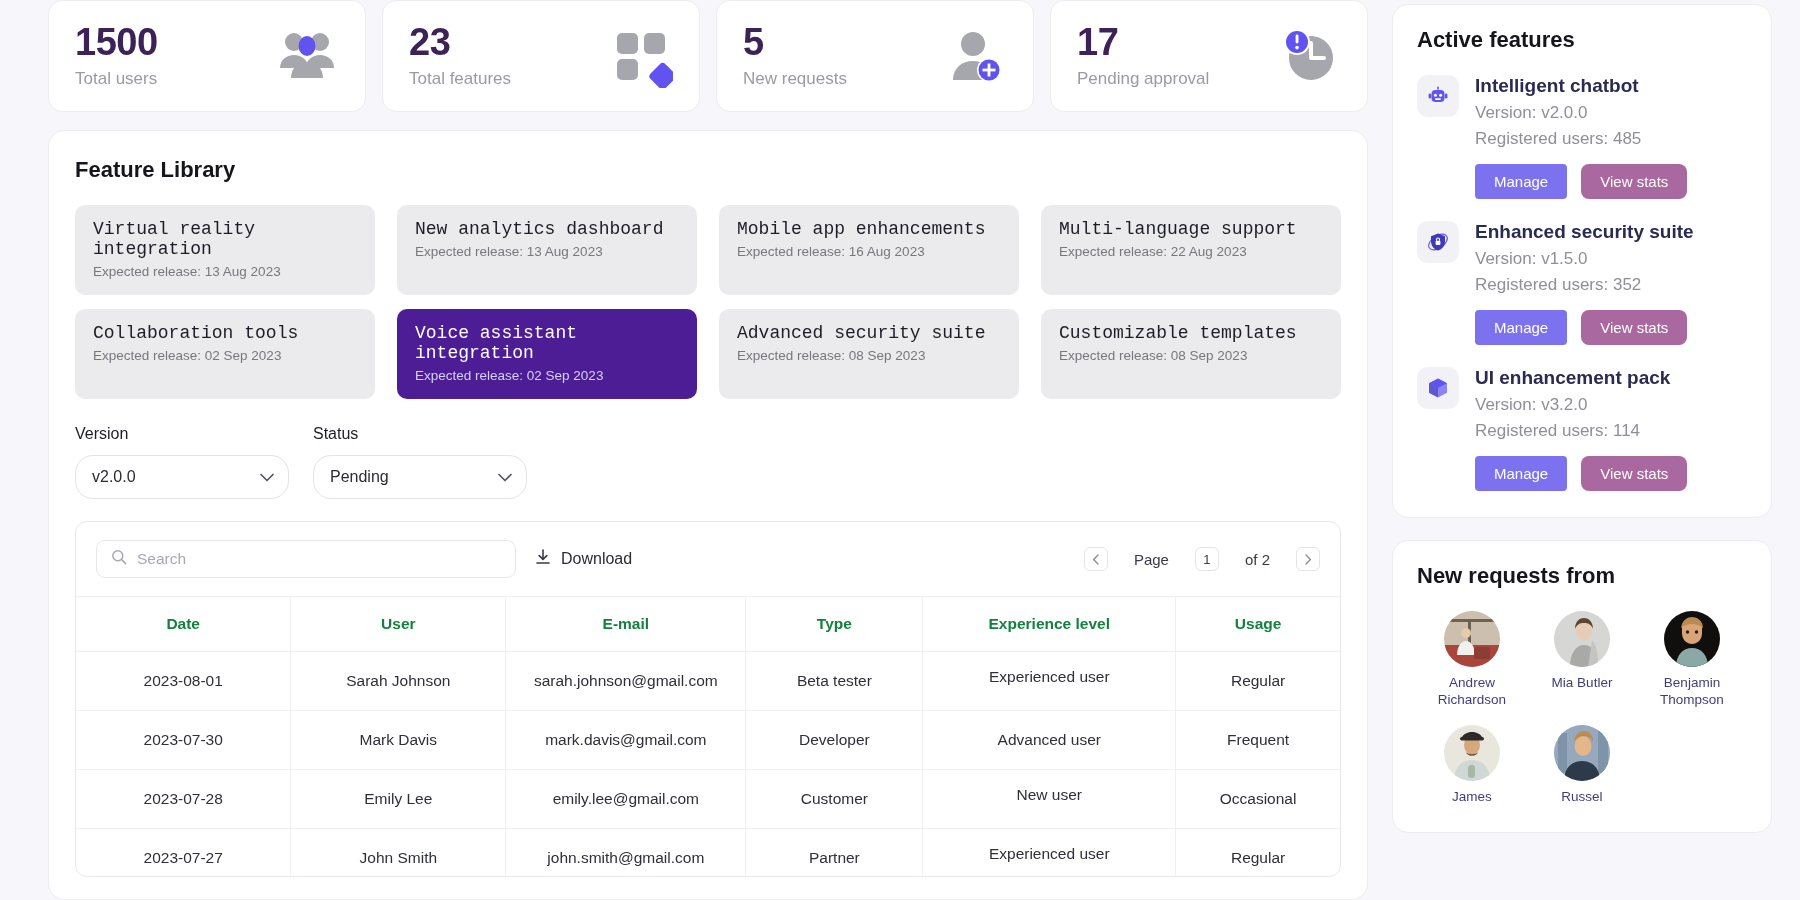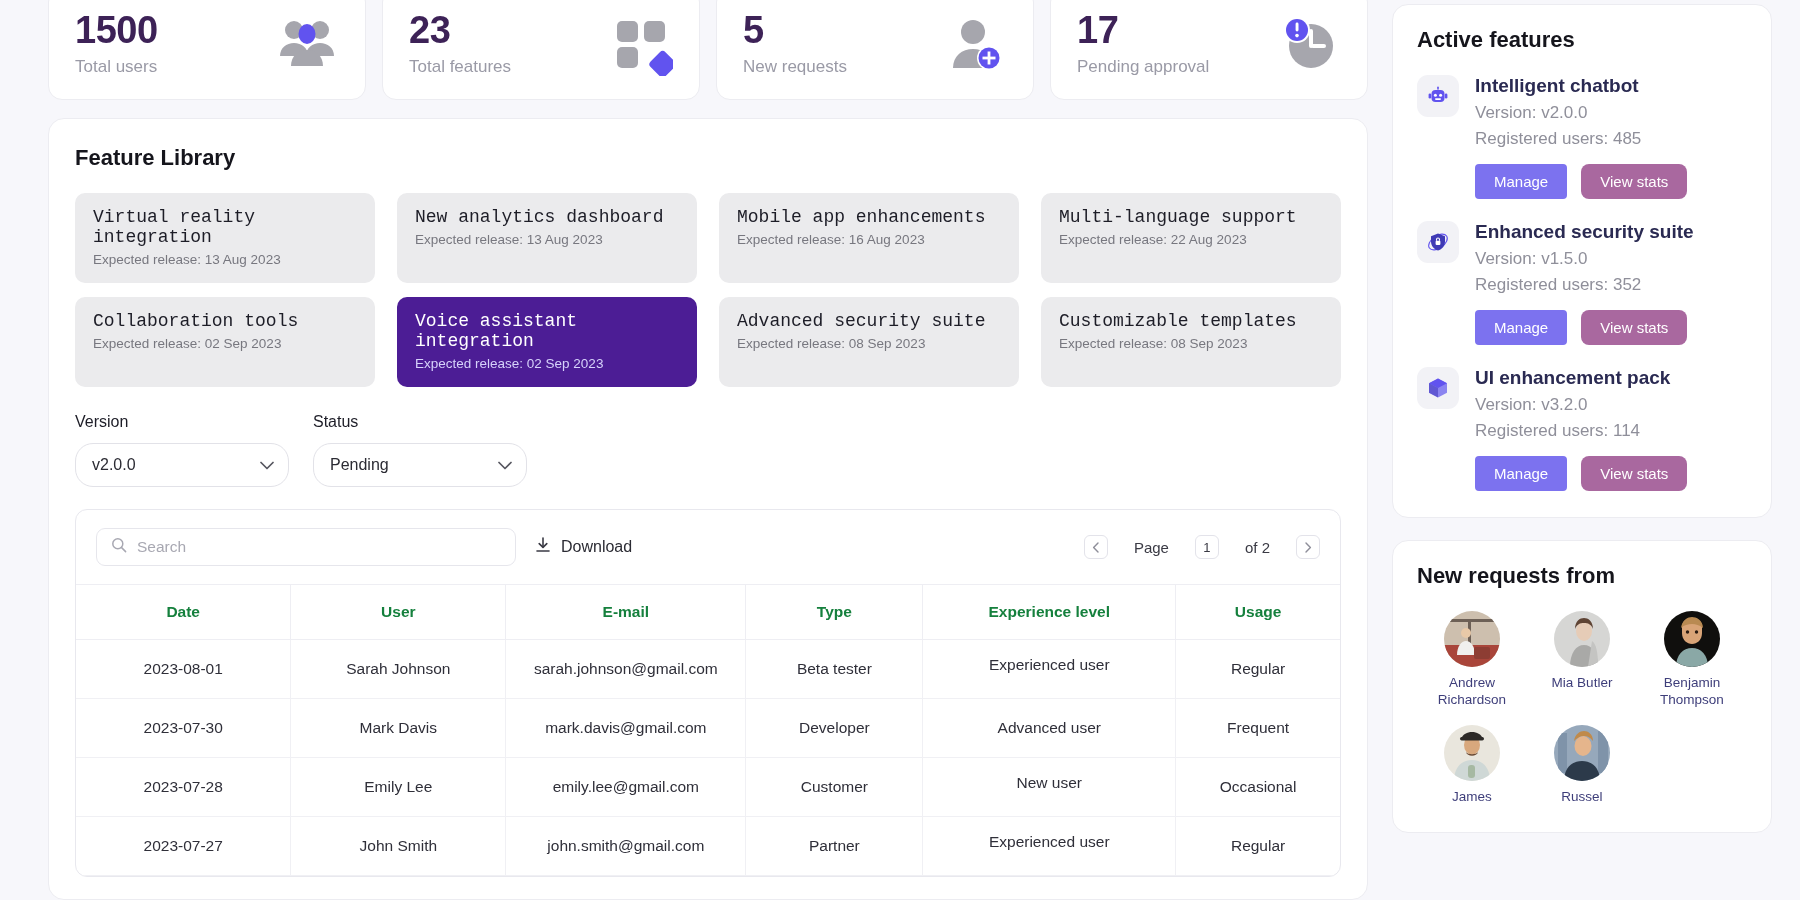--- a/index.html
+++ b/index.html
@@ -7,21 +7,21 @@
     width: 1800px; height: 900px;
     background: #f7f7fb;
     font-family: "Liberation Sans", sans-serif;
     overflow: hidden;
   }
   .page { display: flex; width: 1800px; height: 900px; padding: 0 24px 0 48px; gap: 24px; }
   .col-left { width: 1320px; display: flex; flex-direction: column; }
   .col-right { width: 380px; display: flex; flex-direction: column; gap: 22px; padding-top: 4px; }
 
   
-  .stats { display: flex; gap: 16px; padding-top: 2px; justify-content: space-between; }
+  .stats { display: flex; gap: 16px; padding-top: 14px; justify-content: space-between; }
   .stat-card {
     flex: 1; background: #fff; border: 1px solid #ececf1; border-radius: 14px;
     height: 112px; padding: 0 26px; display: flex; align-items: center;
     justify-content: space-between; margin-top: -14px;
   }
   .stat-num { font-size: 38px; font-weight: 700; color: #3d2257; line-height: 1.05; letter-spacing: -0.5px; }
   .stat-label { font-size: 17px; color: #9a9aa6; margin-top: 6px; }
   .stat-icon { width: 64px; height: 64px; flex: 0 0 64px; }
 
   

